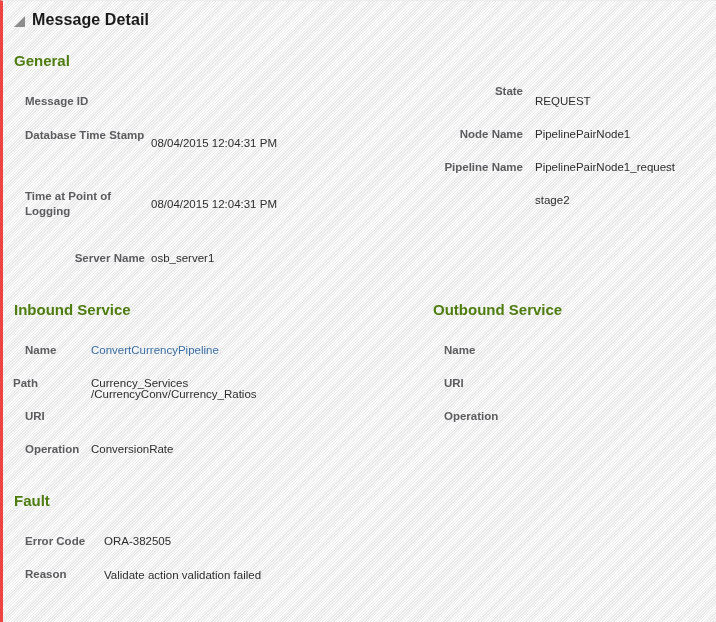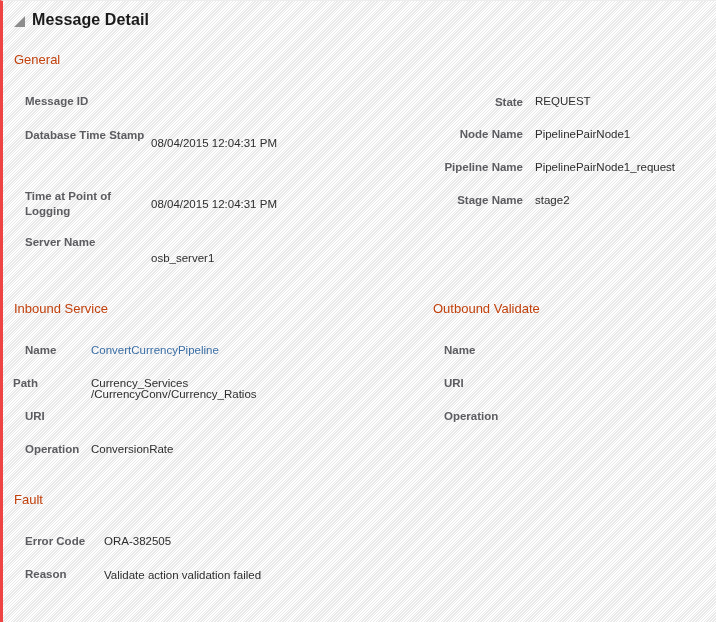--- a/index.html
+++ b/index.html
@@ -61,23 +61,23 @@
     font-weight: bold;
     color: #1a1a1a;
     letter-spacing: 0.1px;
     white-space: nowrap;
   }
 
   
   .section-heading {
     position: absolute;
     left: 11px;
-    font-size: 13px;
-    font-weight: normal;
-    color: #c2410c;
+    font-size: 15px;
+    font-weight: bold;
+    color: #4d7c0f;
     white-space: nowrap;
   }
   .field-label {
     position: absolute;
     font-size: 11.5px;
     line-height: 15px;
     font-weight: bold;
     color: #5c5c60;
     white-space: normal;
   }
@@ -116,50 +116,49 @@
   <div class="section-heading" style="top:51px;">General</div>
 
   <div class="field-label label-left" style="left:22px; top:93px; width:120px;">Message ID</div>
 
   <div class="field-label label-left" style="left:22px; top:127px; width:120px;">Database Time Stamp</div>
   <div class="field-value" style="left:148px; top:134px; width:200px;">08/04/2015 12:04:31 PM</div>
 
   <div class="field-label label-left" style="left:22px; top:188px; width:120px;">Time at Point of Logging</div>
   <div class="field-value" style="left:148px; top:195px; width:200px;">08/04/2015 12:04:31 PM</div>
 
-  <div class="field-label label-left" style="left:22px; top:234px; width:120px;">Server Name</div>
+  <div class="field-label label-left" style="left:22px; top:250px; width:120px;text-align:right;">Server Name</div>
   <div class="field-value" style="left:148px; top:249px; width:200px;">osb_server1</div>
 
-  <div class="field-label label-right" style="left:400px; top:94px; width:120px;">State</div>
+  <div class="field-label label-right" style="left:400px; top:83px; width:120px;">State</div>
   <div class="field-value" style="left:532px; top:92px; width:180px;">REQUEST</div>
 
   <div class="field-label label-right" style="left:400px; top:126px; width:120px;">Node Name</div>
   <div class="field-value" style="left:532px; top:125px; width:180px;">PipelinePairNode1</div>
 
   <div class="field-label label-right" style="left:400px; top:159px; width:120px;">Pipeline Name</div>
   <div class="field-value" style="left:532px; top:158px; width:180px;">PipelinePairNode1_request</div>
 
-  <div class="field-label label-right" style="left:400px; top:192px; width:120px;">Stage Name</div>
   <div class="field-value" style="left:532px; top:191px; width:180px;">stage2</div>
 
   <div class="section-heading" style="top:300px;">Inbound Service</div>
 
   <div class="field-label label-left" style="left:22px; top:342px; width:110px;">Name</div>
   <div class="field-value link" style="left:88px; top:341px; width:260px;">ConvertCurrencyPipeline</div>
 
   <div class="field-label label-left" style="left:10px; top:375px; width:110px;">Path</div>
   <div class="field-value" style="left:88px; top:374px; width:260px;">Currency_Services</div>
 
   <div class="field-label label-left" style="left:22px; top:408px; width:110px;">URI</div>
   <div class="field-value" style="left:88px; top:385px; width:260px;">/CurrencyConv/Currency_Ratios</div>
 
   <div class="field-label label-left" style="left:22px; top:441px; width:110px;">Operation</div>
   <div class="field-value" style="left:88px; top:440px; width:260px;">ConversionRate</div>
 
-  <div class="section-heading" style="left:430px; top:300px;">Outbound Validate</div>
+  <div class="section-heading" style="left:430px; top:300px;">Outbound Service</div>
 
   <div class="field-label label-left" style="left:441px; top:342px; width:110px;">Name</div>
   <div class="field-value empty-value" style="left:520px; top:341px; width:180px;"></div>
 
   <div class="field-label label-left" style="left:441px; top:375px; width:110px;">URI</div>
   <div class="field-value empty-value" style="left:520px; top:374px; width:180px;"></div>
 
   <div class="field-label label-left" style="left:441px; top:408px; width:110px;">Operation</div>
   <div class="field-value empty-value" style="left:520px; top:407px; width:180px;"></div>
 

